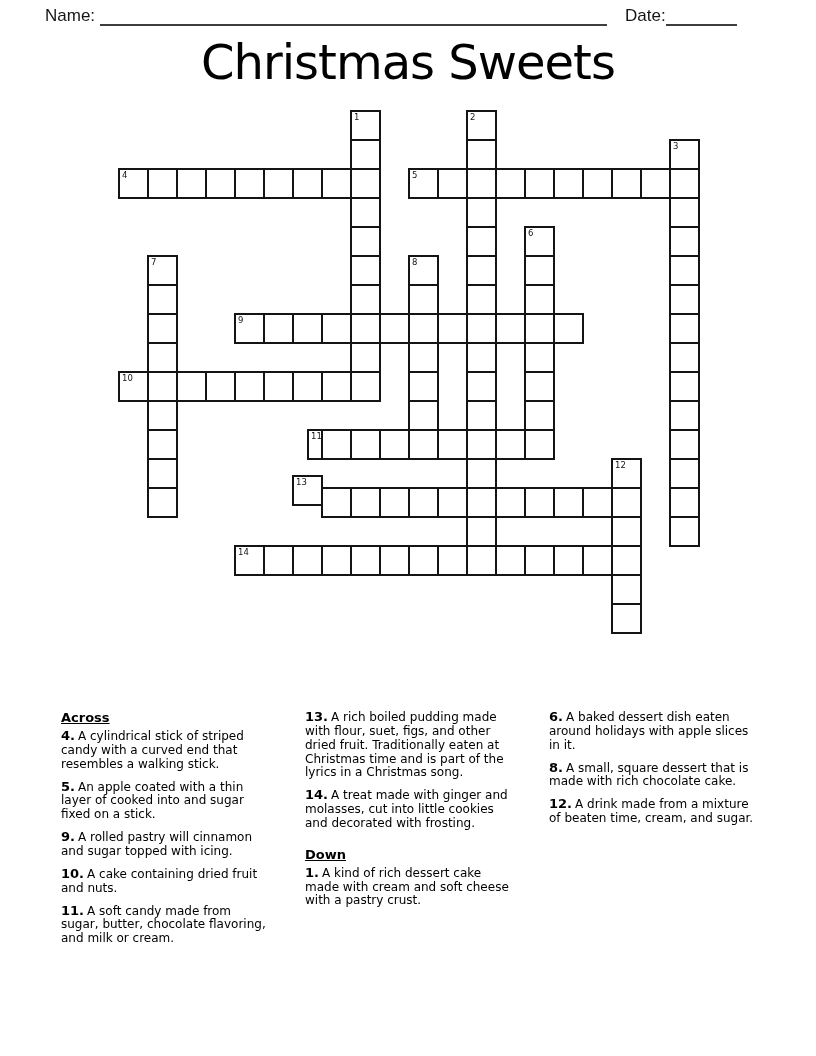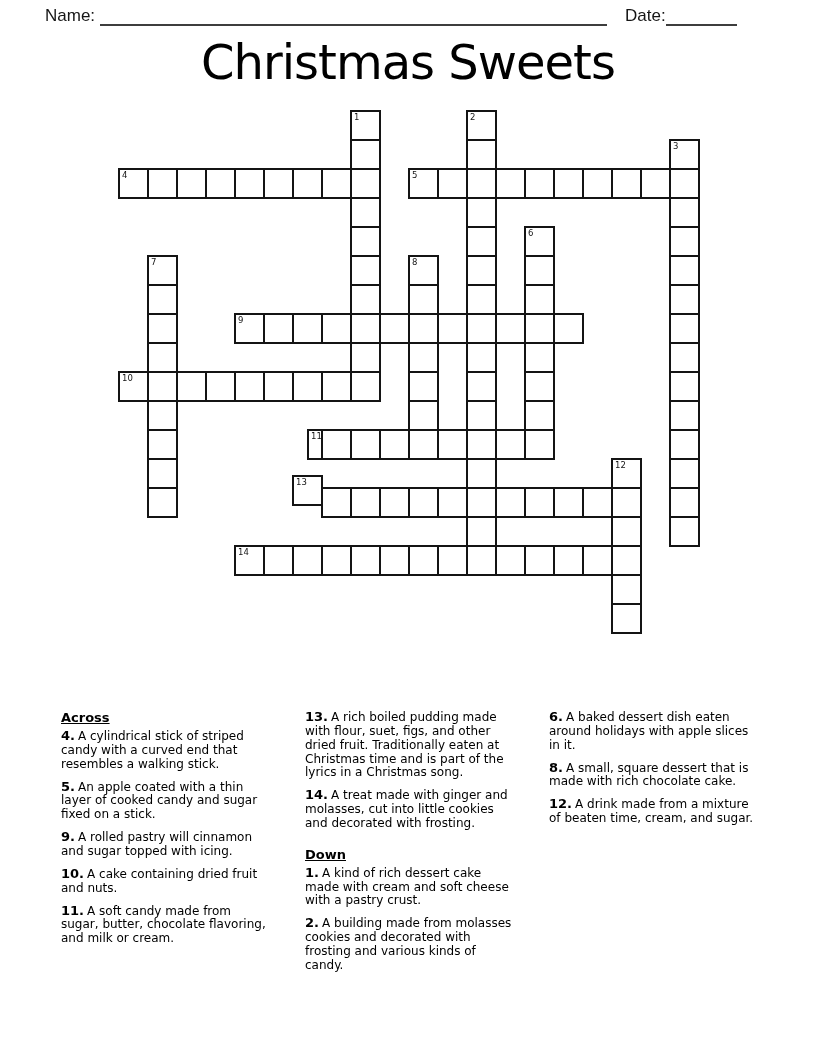--- a/index.html
+++ b/index.html
@@ -209,21 +209,21 @@
       <div class="cell" style="left: 463px; top: 434px;"></div>
     </div>
 
   <div class="clue-col" id="clue-col-1">
     <div class="section">
       <div class="clue-header">Across</div>
       <div class="clue">
         <span class="cnum">4.</span><span>A cylindrical stick of striped candy with a curved end that resembles a walking stick.</span>
       </div>
       <div class="clue">
-        <span class="cnum">5.</span><span>An apple coated with a thin layer of cooked candy and sugar fixed on a stick.</span>
+        <span class="cnum">5.</span><span>An apple coated with a thin layer of cooked into and sugar fixed on a stick.</span>
       </div>
       <div class="clue">
         <span class="cnum">9.</span><span>A rolled pastry will cinnamon and sugar topped with icing.</span>
       </div>
       <div class="clue">
         <span class="cnum">10.</span><span>A cake containing dried fruit and nuts.</span>
       </div>
       <div class="clue">
         <span class="cnum">11.</span><span>A soft candy made from sugar, butter, chocolate flavoring, and milk or cream.</span>
       </div>
@@ -237,23 +237,20 @@
       </div>
       <div class="clue">
         <span class="cnum">14.</span><span>A treat made with ginger and molasses, cut into little cookies and decorated with frosting.</span>
       </div>
     </div>
     <div class="section">
       <div class="clue-header">Down</div>
       <div class="clue">
         <span class="cnum">1.</span><span>A kind of rich dessert cake made with cream and soft cheese with a pastry crust.</span>
       </div>
-      <div class="clue">
-        <span class="cnum">2.</span><span>A building made from molasses cookies and decorated with frosting and various kinds of candy.</span>
-      </div>
     </div>
   </div>
 
   <div class="clue-col" id="clue-col-3">
     <div class="section">
       <div class="clue">
         <span class="cnum">6.</span><span>A baked dessert dish eaten around holidays with apple slices in it.</span>
       </div>
       <div class="clue">
         <span class="cnum">8.</span><span>A small, square dessert that is made with rich chocolate cake.</span>

